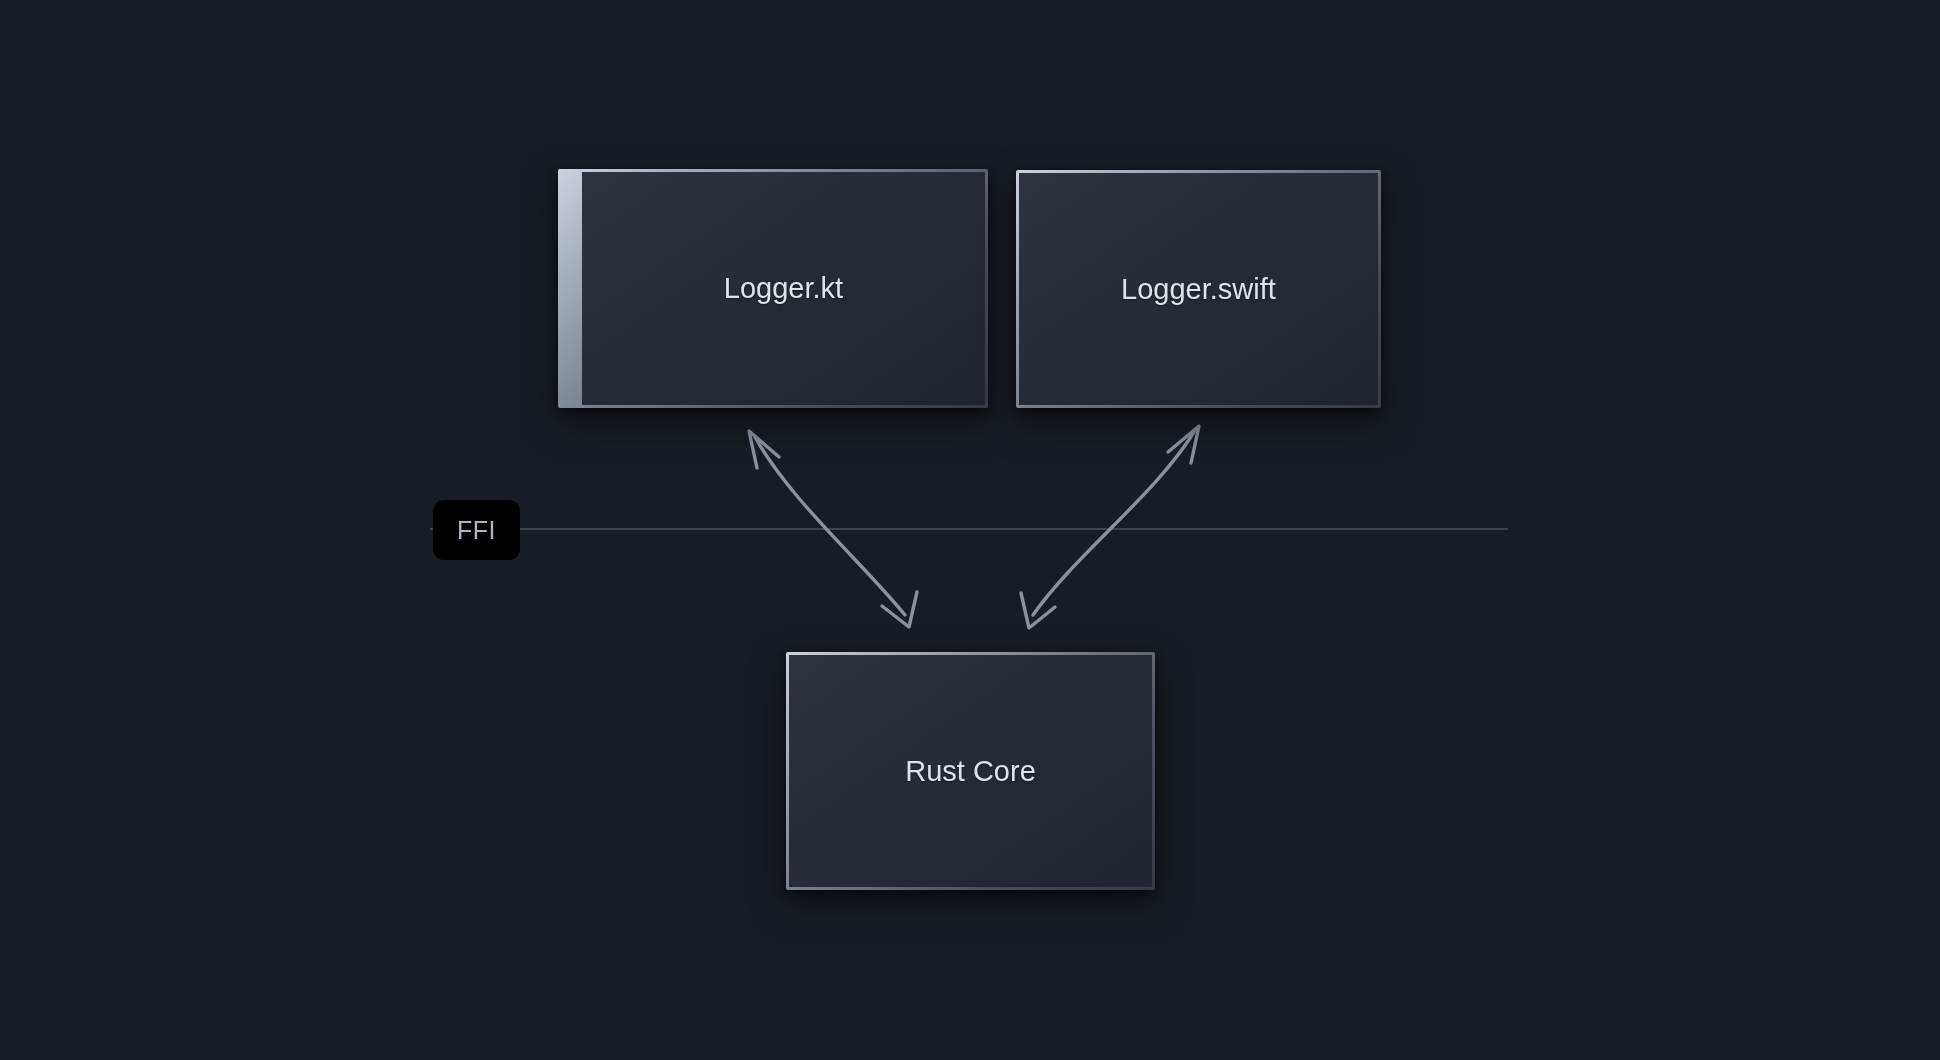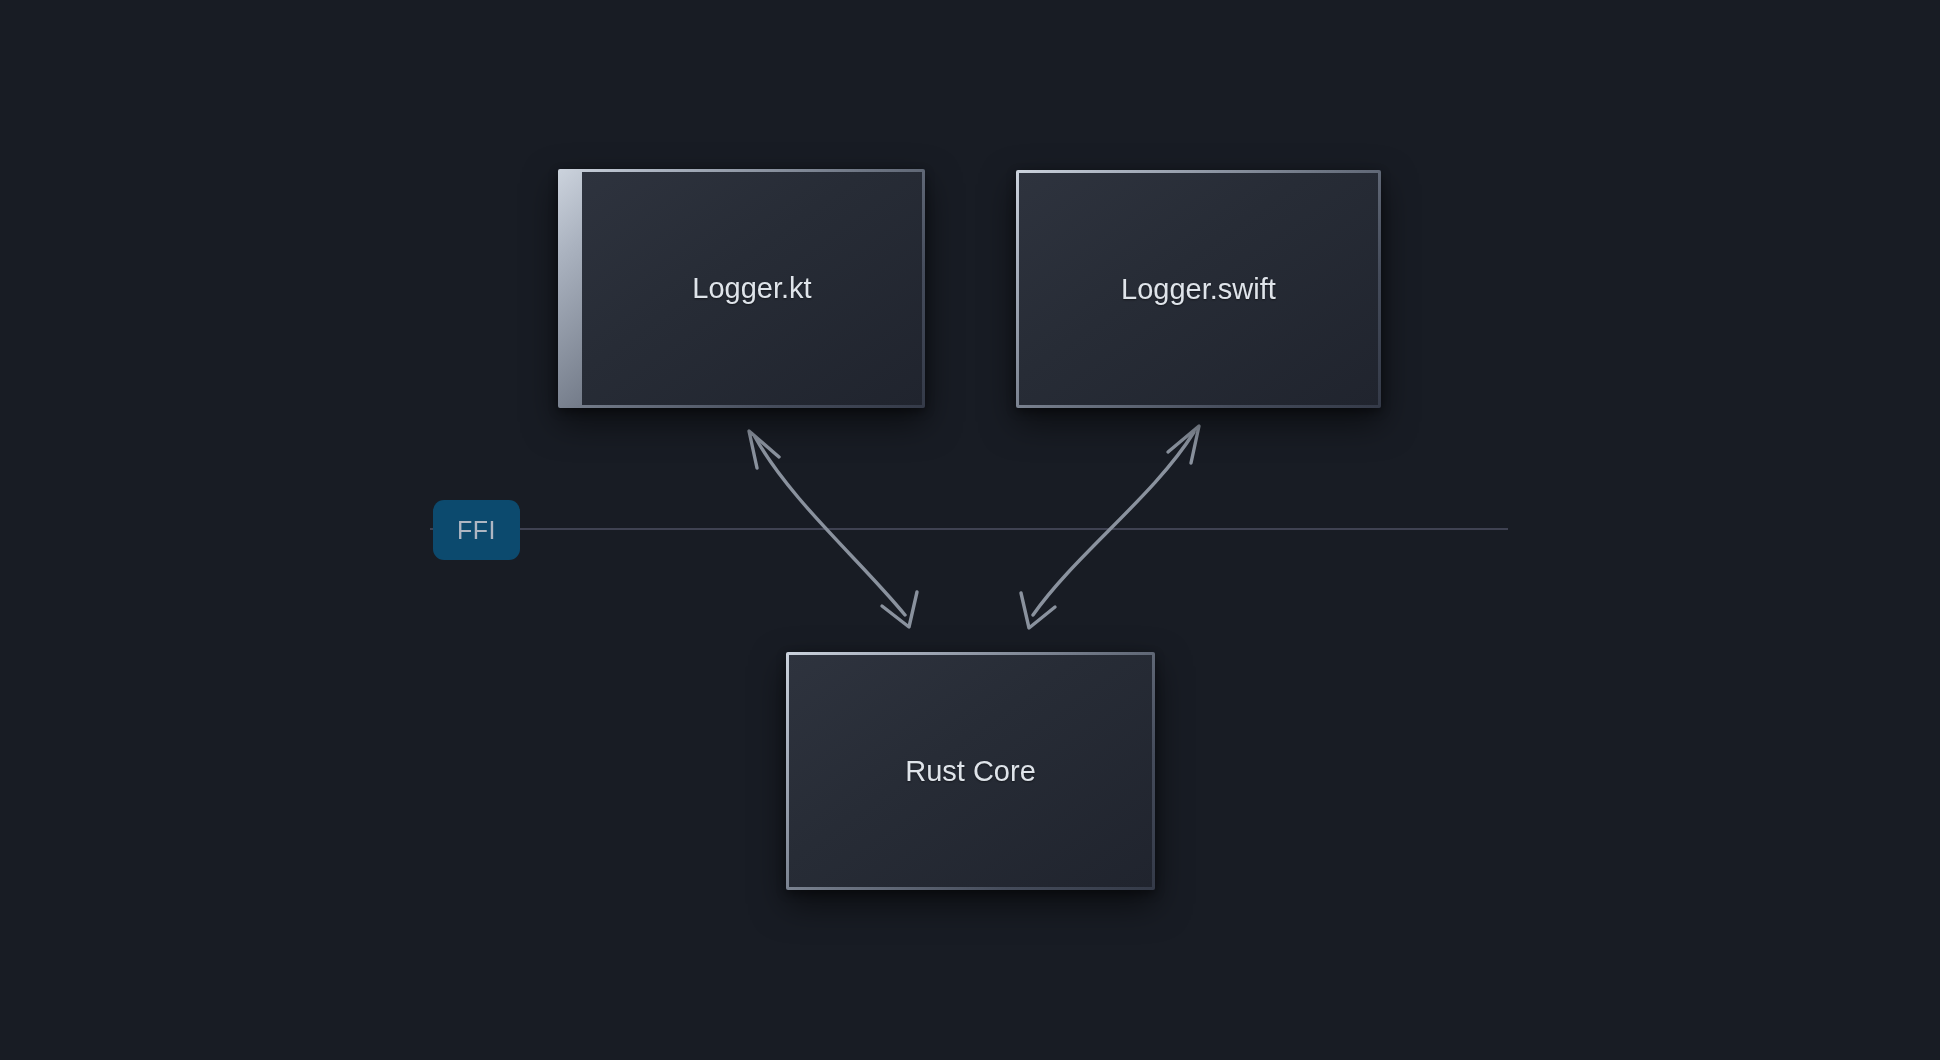--- a/index.html
+++ b/index.html
@@ -25,21 +25,21 @@
     height: 2px;
     background: #3f4252;
   }
   #ffi-badge {
     position: absolute;
     left: 433px;
     top: 500px;
     width: 87px;
     height: 60px;
     border-radius: 11px;
-    background: #0c4a6e;
+    background: #000000;
     display: flex;
     align-items: center;
     justify-content: center;
   }
   #ffi-badge .ffi-text {
     color: #aeb6c2;
     font-size: 25px;
     letter-spacing: 0.5px;
     line-height: 1;
   }
@@ -67,21 +67,21 @@
     justify-content: center;
     background: linear-gradient(145deg, #2e333e 0%, #272c36 42%, #20242e 100%);
   }
   .node-label {
     color: #dfe4ea;
     font-size: 29px;
     line-height: 1;
     text-shadow: 0 1px 2px rgba(0,0,0,0.45);
   }
 
-  #node-logger-kt    { left: 558px;  top: 169px; width: 367px; height: 239px; padding-left: 24px; }
+  #node-logger-kt    { left: 558px;  top: 169px; width: 430px; height: 239px; padding-left: 24px; }
   #node-logger-swift { left: 1016px; top: 170px; width: 365px; height: 238px; }
   #node-rust-core    { left: 786px;  top: 652px; width: 369px; height: 238px; }
 
   
   #edges {
     position: absolute;
     left: 0;
     top: 0;
     width: 1940px;
     height: 1060px;

